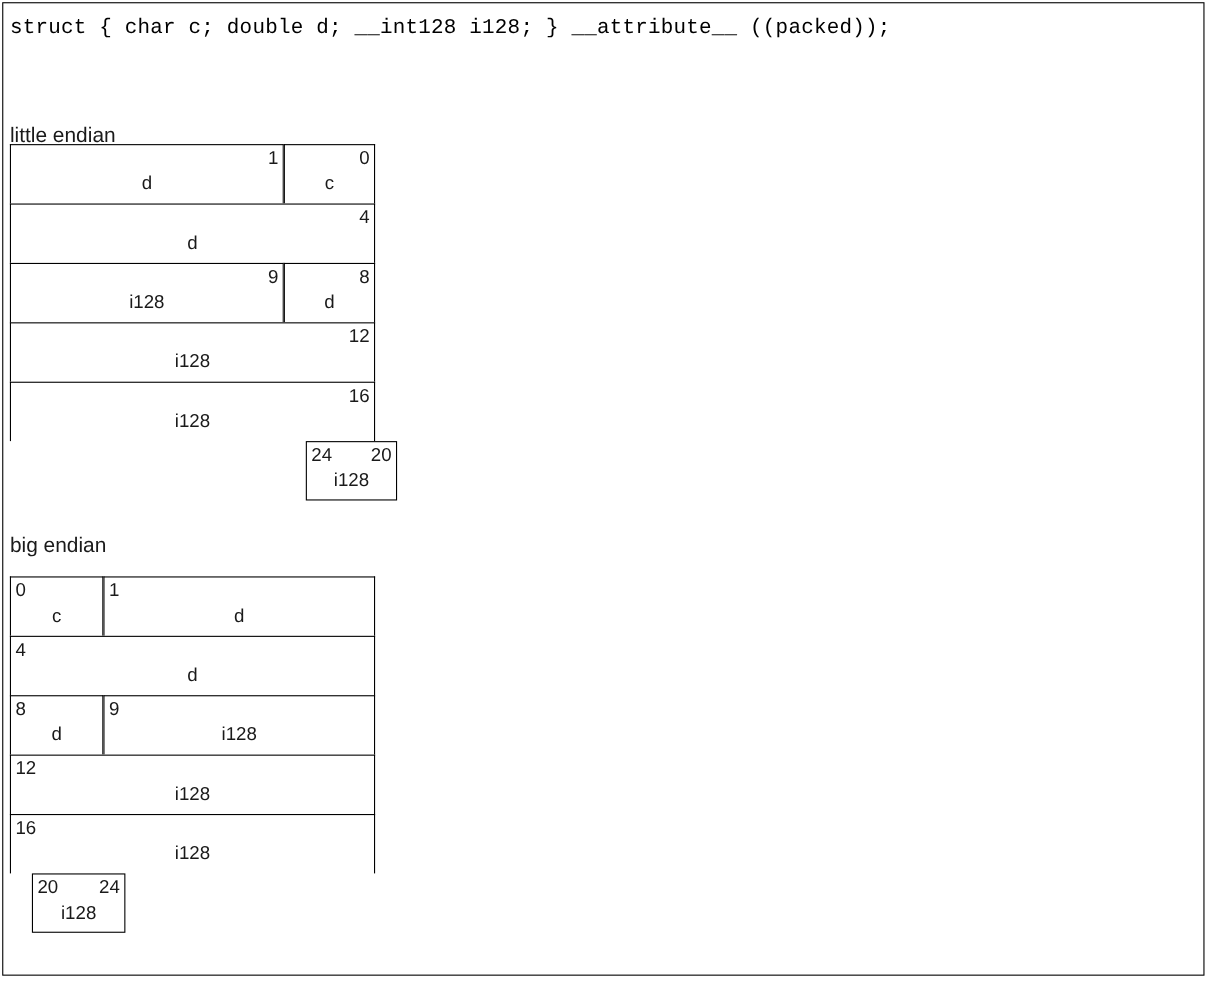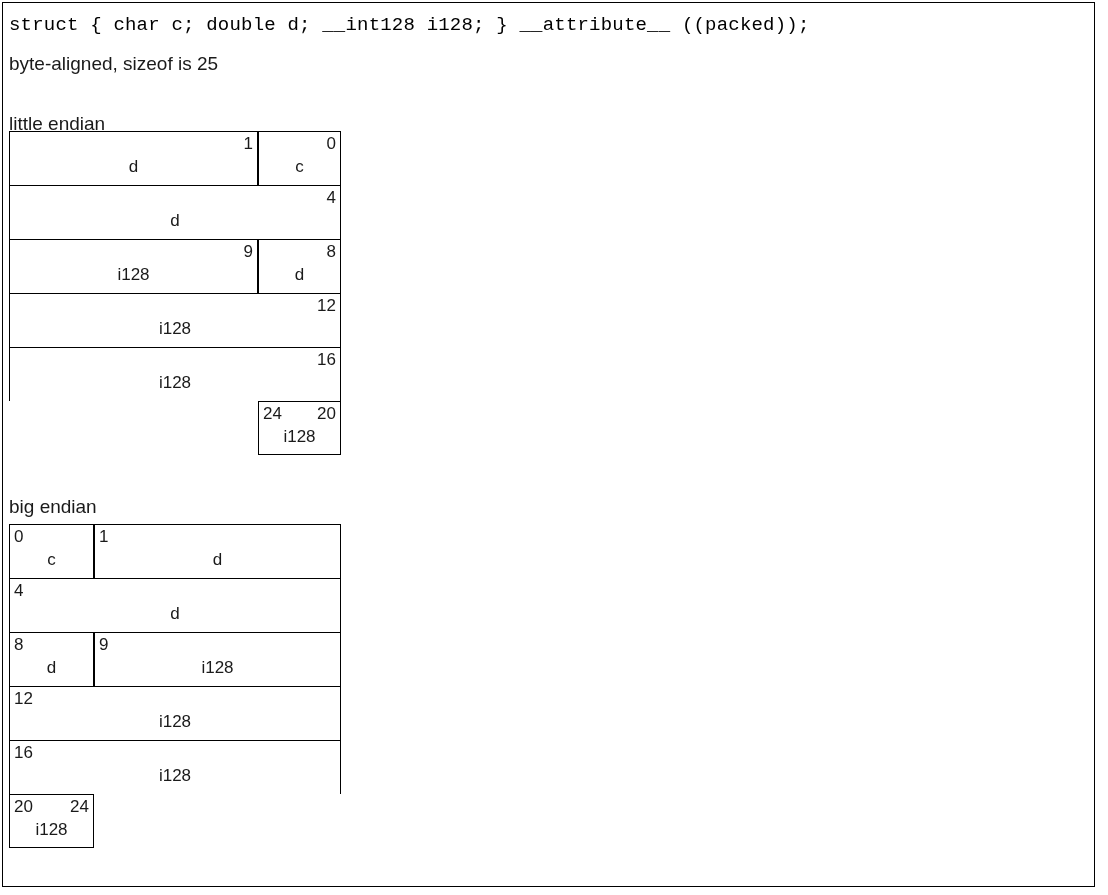--- a/index.html
+++ b/index.html
@@ -41,21 +41,21 @@
   .text-line {
     position: absolute;
     left: 6px;
     font-family: "Liberation Sans", sans-serif;
     font-size: 19px;
     color: #1a1a1a;
     white-space: pre;
   }
   .t-sizeof { top: 50px; }
   .t-little { top: 90px; margin-top: 20px; }
-  .t-big     { top: 493px; }
+  .t-big     { top: 483px; }
 
   
   .mem-table {
     position: absolute;
     left: 6px;
   }
   .mem-row {
     position: relative;
     height: 54px;
     width: 332px;
@@ -68,20 +68,21 @@
     border-left: 1px solid #000000;
     border-top: 1px solid #000000;
     border-right: 1px solid #000000;
     background: #ffffff;
   }
   .mem-row:last-child .mem-cell {
     border-bottom: 1px solid #000000;
   }
   .mem-row.closed .mem-cell {
     border-bottom: 1px solid #000000;
+    margin-left: 20px;
   }
   .cell-offsets {
     position: absolute;
     top: 1px;
     left: 4px;
     right: 4px;
     height: 22px;
     font-size: 17px;
     color: #1a1a1a;
     line-height: 22px;
@@ -107,21 +108,20 @@
   .w-be-big { left: 85px;  width: 247px; }
 </style>
 </head>
 <body>
 
 <div id="page-frame">
   <div class="content">
 
     <div class="code-line">struct { char c; double d; __int128 i128; } __attribute__ ((packed));</div>
 
-    <div class="text-line t-sizeof">byte-aligned, sizeof is 25</div>
 
     <div class="text-line t-little">little endian</div>
 
     <div class="mem-table" id="little-endian-table" style="top: 128px;">
         <div class="mem-row">
           <div class="mem-cell w-le-big">
             <div class="cell-offsets">
               <span class="off-right">1</span>
             </div>
             <div class="cell-name">d</div>

